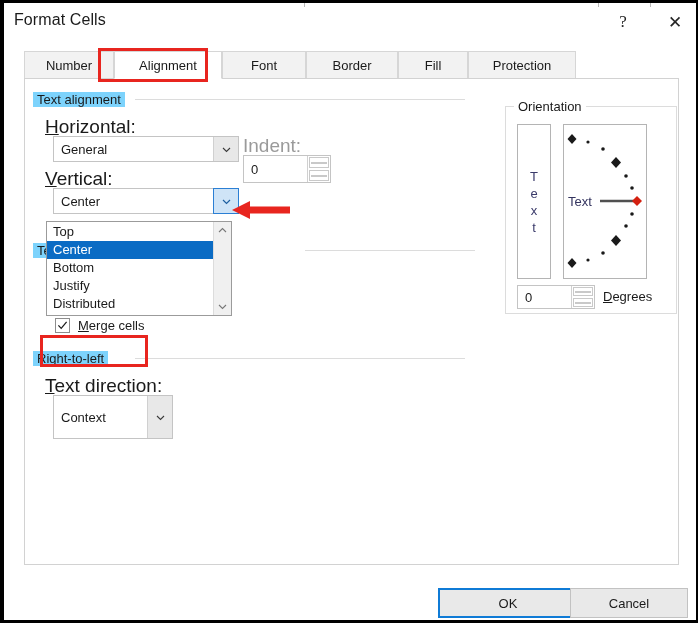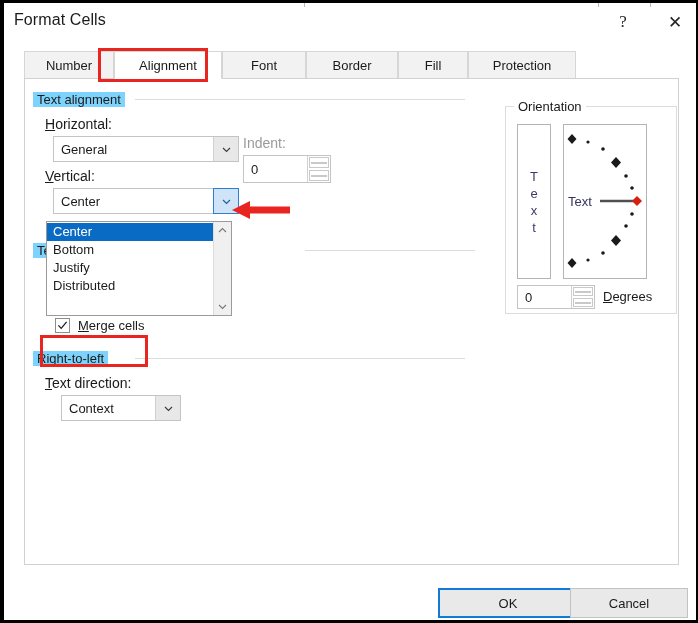--- a/index.html
+++ b/index.html
@@ -132,21 +132,21 @@
   }
   .grouprule {
     position: absolute;
     height: 1px;
     background: #dcdcdc;
   }
 
   
   .fieldlabel {
     position: absolute;
-    font-size: 14px;
+    font-size: 19px;
     color: #1a1a1a;
     white-space: nowrap;
   }
   .fieldlabel.disabled { color: #9a9a9a; }
   .u { text-decoration: underline; }
 
   
   .combo {
     position: absolute;
     box-sizing: border-box;
@@ -495,21 +495,21 @@
             <polyline points="1.4,5.4 4.2,8.4 9.6,1.8" fill="none" stroke="#1a1a1a" stroke-width="1.25"></polyline>
           </svg>
       </span>
       <span class="cklabel"><span class="u">M</span><span>erge cells</span></span>
     </div>
 
     <div class="grouplabel" style="left:8px; top:272px">Right-to-left</div>
     <div class="grouprule" style="left:110px; top:279px; width:330px"></div>
 
     <div class="fieldlabel" style="left:20px; top:296px"><span class="u">T</span><span>ext direction:</span></div>
-    <div class="combo" style="left:28px; top:316px; width:120px; height:26px">
+    <div class="combo" style="left:20px; top:316px; width:120px; height:44px">
       <div class="val">Context</div>
       <div class="arrow">
         <span class="chev">
             <svg width="9" height="9" viewBox="0 0 9 9">
               <polyline points="1,3 4.5,6.5 8,3" fill="none" stroke="#3a3a3a" stroke-width="1.1"></polyline>
             </svg>
           </span>
       </div>
     </div>
 
@@ -573,20 +573,21 @@
             </div>
         </div>
       </div>
       <div id="degrees-label"><span class="u">D</span><span>egrees</span></div>
     </div>
 
   </div>
 
   <div id="vertical-list">
     <div class="items">
+      <div class="listitem">Top</div>
       <div class="listitem sel">Center</div>
       <div class="listitem">Bottom</div>
       <div class="listitem">Justify</div>
       <div class="listitem">Distributed</div>
     </div>
     <div class="sbar">
       <div class="sb-up">
         <svg width="9" height="9" viewBox="0 0 9 9">
             <polyline points="1,6 4.5,2.5 8,6" fill="none" stroke="#787878" stroke-width="1.1"></polyline>
           </svg>

